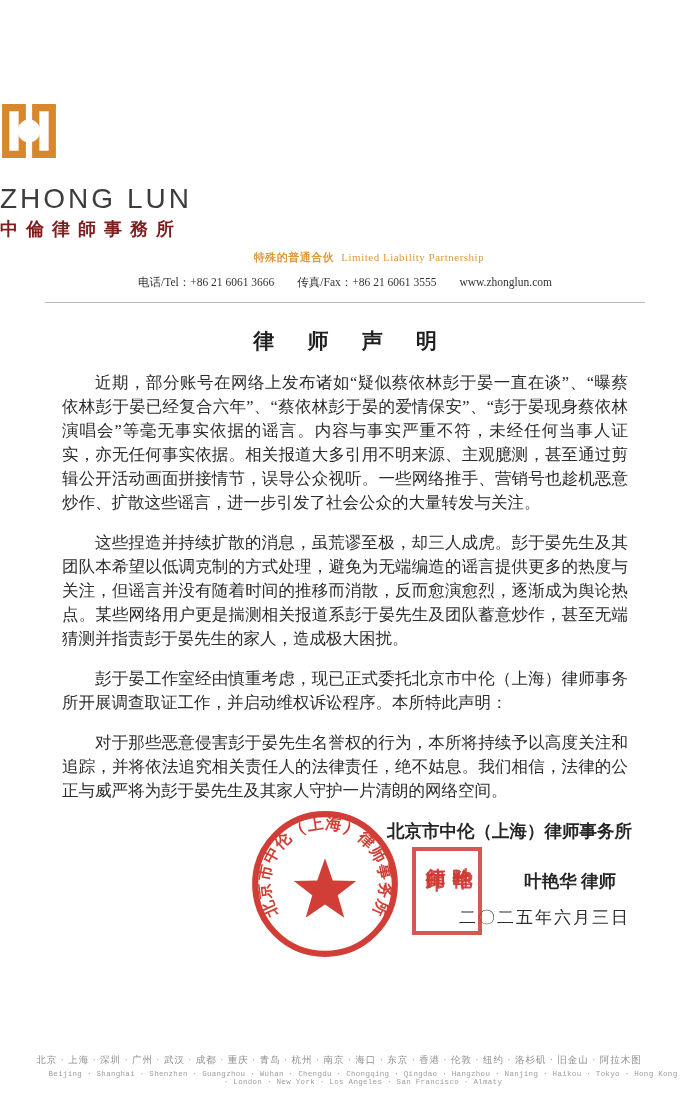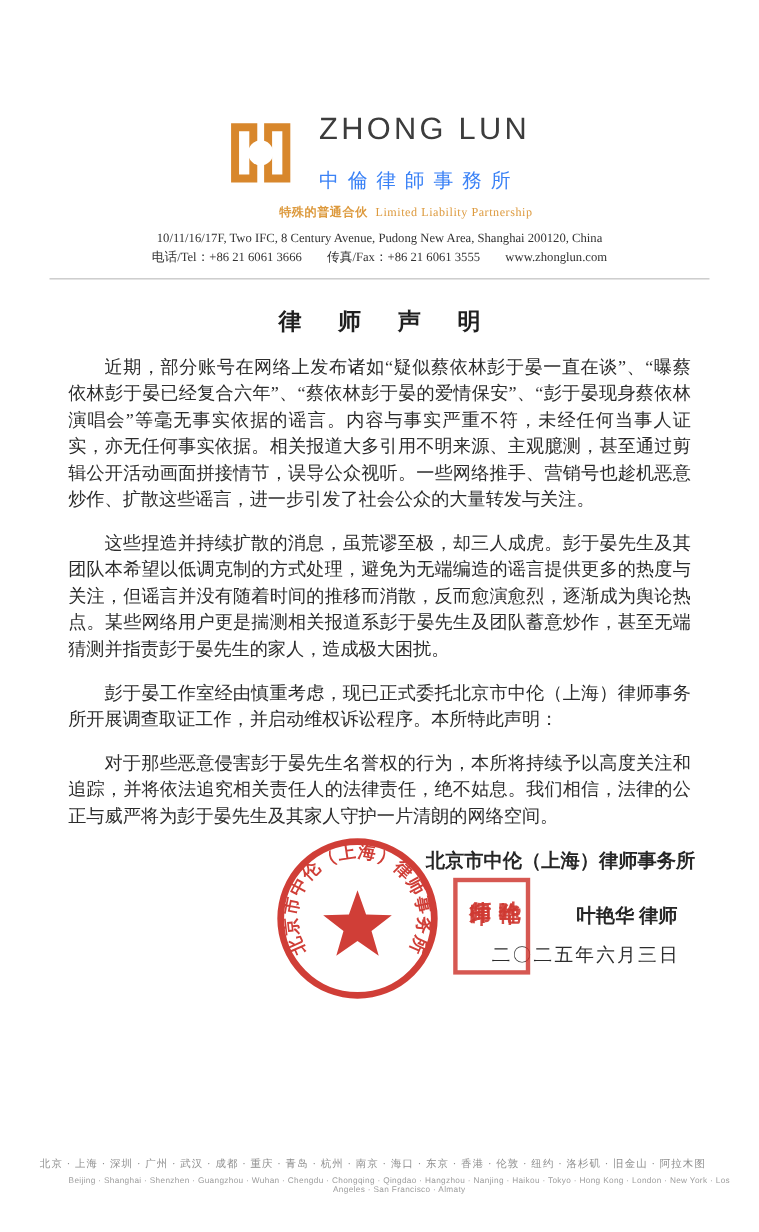--- a/index.html
+++ b/index.html
@@ -3,61 +3,61 @@
 <meta charset="utf-8">
 <style>
   html,body { margin:0; padding:0; background:#e9e9e9; }
   .page {
     width:690px; height:1120px; position:relative; background:#ffffff;
     font-family:"Liberation Serif","DejaVu Serif",serif; overflow:hidden;
     margin:0 auto;
   }
   
   .letterhead { text-align:center; padding-top:102px; }
-  .logo-row { display:flex; justify-content:center; align-items:center; gap:24px; }
+  .logo-row { display:flex; justify-content:center; gap:24px;flex-direction:column; }
   .logo-icon { width:58px; height:58px; flex:0 0 auto; }
   .logo-text { text-align:left; }
   .logo-latin {
     font-family:"Liberation Sans","DejaVu Sans",sans-serif;
     font-size:28px; letter-spacing:3px; color:#3c3c3c; font-weight:500; line-height:30px;
   }
-  .logo-cn { font-size:18px; letter-spacing:8px; color:#3b82f6; margin-top:20px; font-weight:400; }
+  .logo-cn { font-size:18px; letter-spacing:8px; color:#7f1d1d; margin-top:3px; font-weight:700; }
   .tagline { margin-top:9px; font-size:11px; color:#dd9a3e; letter-spacing:.5px; }
   .tagline .cnpart { font-weight:bold; margin-right:7px;padding-left:48px; }
   .addr-block { margin-top:9px; font-size:11.5px; line-height:16.5px; color:#323232; }
   .rule { width:600px; margin:11px auto 0; border:0; border-top:1.5px solid #b9b9b9; }
   
   .doc-title {
     text-align:center; font-size:21px; font-weight:bold; letter-spacing:14px;
     text-indent:14px; color:#1f1f1f; margin:24px 0 0;
   }
   .doc-body { padding:0 62px; margin-top:4px; }
   .doc-body p {
     text-indent:2em; text-align:justify; font-size:16.5px; line-height:24px;
     color:#2c2c2c; margin:16px 0 0;
   }
   
   .signature { position:relative; height:172px; margin-top:4px; }
   .round-seal { position:absolute; left:248px; top:0; width:154px; height:154px; opacity:.93; z-index:3; }
   .firm-name { position:absolute; top:12px; right:58px; font-size:17.5px; font-weight:bold; color:#262626; z-index:1; }
   .lawyer-name { position:absolute; top:62px; right:74px; font-size:17.5px; font-weight:bold; color:#262626; z-index:1;text-align:center; }
-  .sig-date { position:absolute; top:99px; right:72px; font-size:17px; letter-spacing:2px; color:#2c2c2c; z-index:1; }
+  .sig-date { position:absolute; top:99px; right:60px; font-size:17px; letter-spacing:2px; color:#2c2c2c; z-index:1; }
   .square-seal {
     position:absolute; left:412px; top:40px; width:58px; height:78px; z-index:4;
     border:4px solid rgba(205,48,40,.85); padding:1px 2px;
     writing-mode:vertical-rl; text-orientation:upright;
     font-size:20px; font-weight:bold; color:rgba(205,48,40,.92);
     line-height:27px; letter-spacing:1px; opacity:.95;
   }
   .square-seal .col { display:block; }
   
   .page-footer { position:absolute; left:0; right:12px; bottom:34px; text-align:center; }
   .cities-cn { font-size:9.5px; letter-spacing:1px; color:#8f8f8f; }
   .cities-en { font-size:7.5px; letter-spacing:.3px; color:#9d9d9d; margin-top:3px;
-               font-family:Liberation Sans, sans-serif;margin-left:48px; }
+               font-family:Liberation Mono, monospace;margin-left:48px; }
 </style>
 </head>
 <body>
 
 <div class="page">
 
   <header class="letterhead">
     <div class="logo-row">
       <svg class="logo-icon" viewBox="0 0 56 56" aria-hidden="true">
         <path d="M2 2 H25 V54 H2 Z M9 9 H18 V47 H9 Z" fill="#d8872c" fill-rule="evenodd"></path>
@@ -66,21 +66,20 @@
       </svg>
       <div class="logo-text">
         <div class="logo-latin">ZHONG LUN</div>
         <div class="logo-cn">中倫律師事務所</div>
       </div>
     </div>
     <div class="tagline">
       <span class="cnpart">特殊的普通合伙</span><span>Limited Liability Partnership</span>
     </div>
     <div class="addr-block">
-      <div>10/11/16/17F, Two IFC, 8 Century Avenue, Pudong New Area, Shanghai 200120, China</div>
       <div>电话/Tel：+86 21 6061 3666　　传真/Fax：+86 21 6061 3555　　www.zhonglun.com</div>
     </div>
     <hr class="rule">
   </header>
 
   <h1 class="doc-title">律 师 声 明</h1>
 
   <main class="doc-body">
     <p>近期，部分账号在网络上发布诸如“疑似蔡依林彭于晏一直在谈”、“曝蔡依林彭于晏已经复合六年”、“蔡依林彭于晏的爱情保安”、“彭于晏现身蔡依林演唱会”等毫无事实依据的谣言。内容与事实严重不符，未经任何当事人证实，亦无任何事实依据。相关报道大多引用不明来源、主观臆测，甚至通过剪辑公开活动画面拼接情节，误导公众视听。一些网络推手、营销号也趁机恶意炒作、扩散这些谣言，进一步引发了社会公众的大量转发与关注。</p>
     <p>这些捏造并持续扩散的消息，虽荒谬至极，却三人成虎。彭于晏先生及其团队本希望以低调克制的方式处理，避免为无端编造的谣言提供更多的热度与关注，但谣言并没有随着时间的推移而消散，反而愈演愈烈，逐渐成为舆论热点。某些网络用户更是揣测相关报道系彭于晏先生及团队蓄意炒作，甚至无端猜测并指责彭于晏先生的家人，造成极大困扰。</p>

